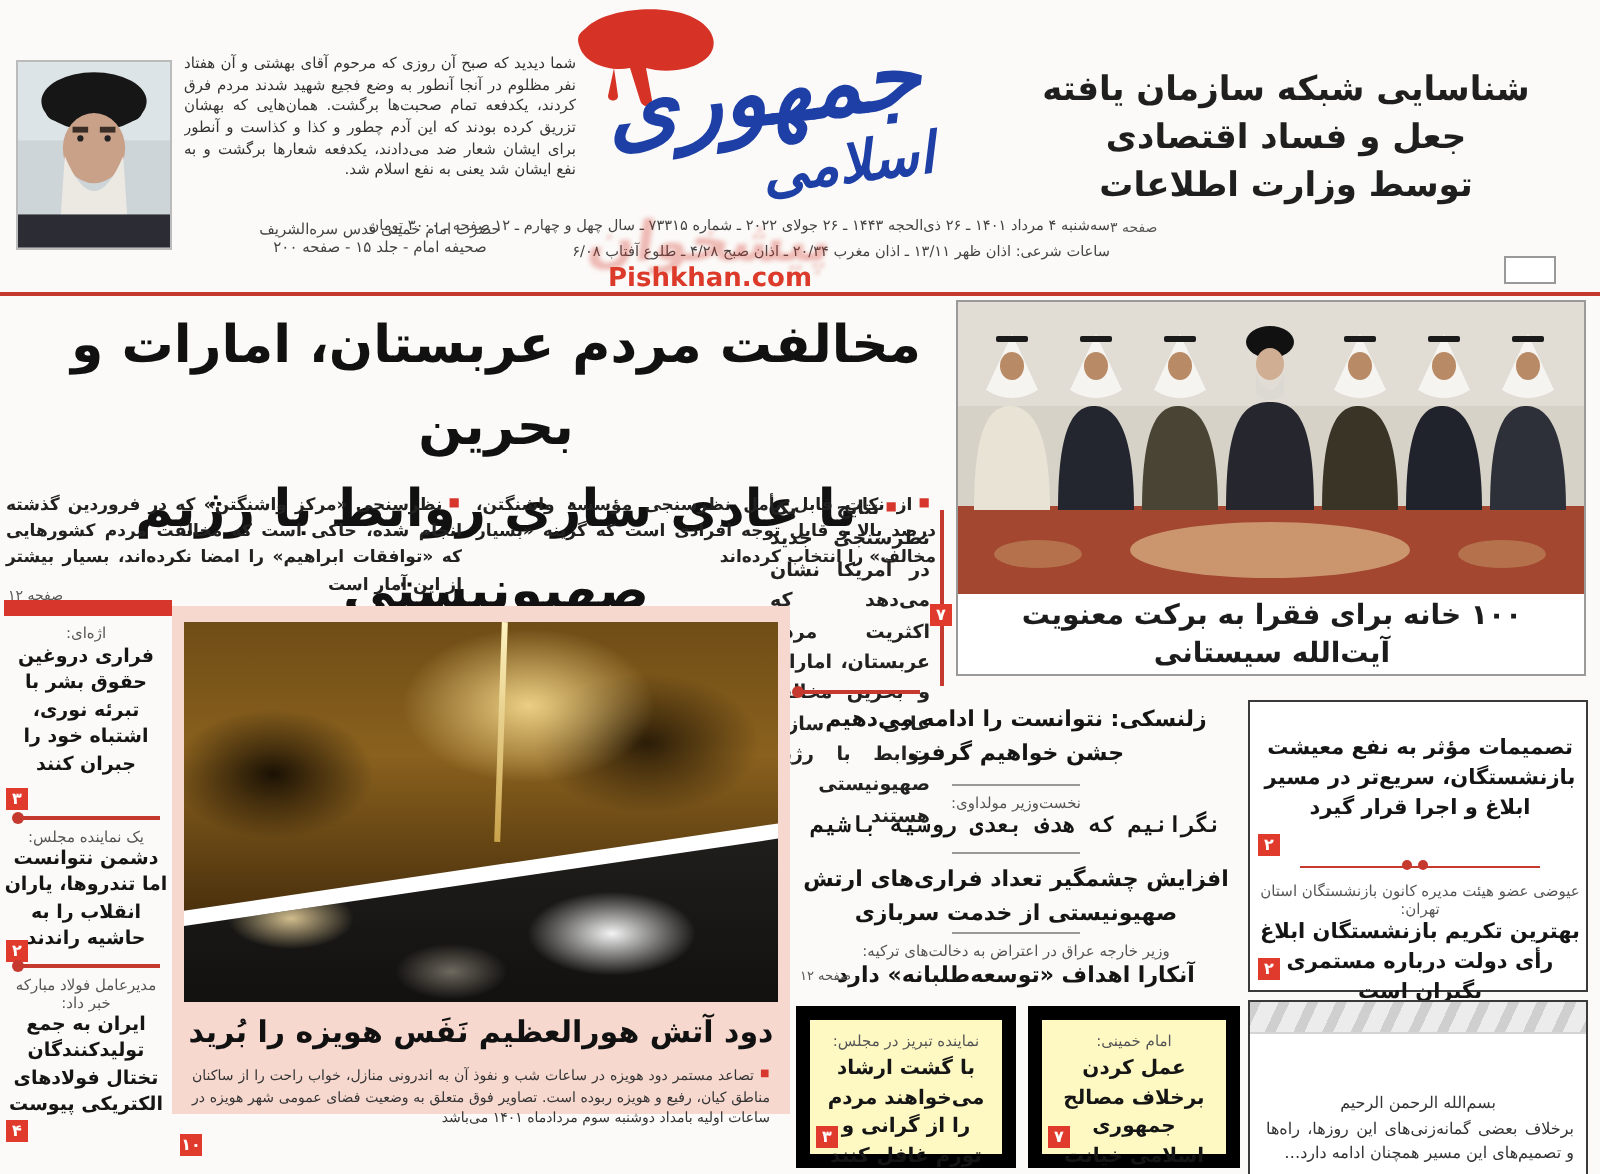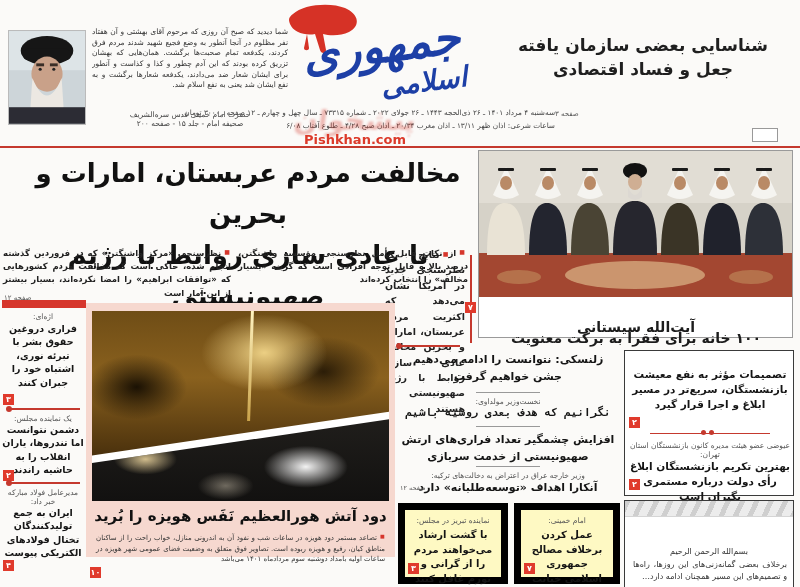--- a/index.html
+++ b/index.html
@@ -35,21 +35,21 @@
   .bullet2 { left:238px; top:247px; width:230px; font-size:8.5px; line-height:1.55; }
   .bullet3 { left:3px;   top:247px; width:228px; font-size:8.5px; line-height:1.55; }
   .bullet3-page { left:4px; top:294px; font-size:7px; color:#555; }
   .redline { height:0; border-top:2px solid #c5392e; }
   .redline::after { content:""; position:absolute; left:-2px; top:-4px; width:6px; height:6px;
                     border-radius:50%; background:#c5392e; }
   .arrow1 { left:398px; top:345px; width:62px; }
 
   
   .photo-frame { left:478px; top:150px; width:315px; height:188px; border:1px solid #9a9a9a; background:#fff; }
-  .photo-cap1 { left:488px; top:300px; width:296px; text-align:center; font-size:14px; font-weight:bold;margin-top:30px; }
+  .photo-cap1 { left:488px; top:300px; width:296px; text-align:center; font-size:14px; font-weight:bold; }
   .photo-cap2 { left:488px; top:319px; width:296px; text-align:center; font-size:14px; font-weight:bold; }
   .photo-vline { left:470px; top:255px; width:2px; height:88px; background:#c5392e; }
   .pbox { width:11px; height:11px; background:#e03a2c; color:#fff; font-size:8px; line-height:11px;
           text-align:center; font-weight:bold; }
   .pbox-photo { left:465px; top:302px; }
 
   
   .left-redbar { left:2px; top:300px; width:84px; height:8px; background:#d6362c; }
   .kicker { font-size:7.5px; color:#555; text-align:center; }
   .ntitle { font-weight:bold; text-align:center; color:#151515; }
@@ -158,22 +158,23 @@
 <svg class="abs masthead" viewBox="0 0 202 108">
   <path d="M10 14 C20 4 48 2 62 8 C76 14 78 26 66 32 C58 36 47 36 40 34 L43 50 C43 54 38 54 37 50 L32 34 C22 36 10 32 7 24 C5 19 6 17 10 14 Z" fill="#d63226"></path>
   <path d="M24 34 L26 48 C26 51 21 51 21 48 Z" fill="#d63226"></path>
   <g transform="rotate(-7 100 60)">
     <text x="100" y="62" text-anchor="middle" font-size="46" font-weight="bold" font-style="italic" fill="#1d3fa6">جمهوری</text>
     <text x="138" y="96" text-anchor="middle" font-size="28" font-weight="bold" font-style="italic" fill="#1d3fa6">اسلامی</text>
   </g>
 </svg>
 
 <div class="abs top-headline">
-  <div>شناسایی بعضی سازمان یافته</div>
+  <div>شناسایی شبکه سازمان یافته</div>
   <div>جعل و فساد اقتصادی</div>
+  <div>توسط وزارت اطلاعات</div>
 </div>
 <div class="abs top-headline-page">صفحه ۳</div>
 
 <div class="abs date-line">سه‌شنبه ۴ مرداد ۱۴۰۱ ـ ۲۶ ذی‌الحجه ۱۴۴۳ ـ ۲۶ جولای ۲۰۲۲ ـ شماره ۷۳۳۱۵ ـ سال چهل و چهارم ـ ۱۲ صفحه ـ ۳۰۰۰ تومان</div>
 <div class="abs times-line">ساعات شرعی: اذان ظهر ۱۳/۱۱ ـ اذان مغرب ۲۰/۳۴ ـ اذان صبح ۴/۲۸ ـ طلوع آفتاب ۶/۰۸</div>
 <div class="abs corner-box"></div>
 
 <div class="abs wm-fa">پیشخوان</div>
 <div class="abs wm-en">Pishkhan.com</div>
 <div class="abs red-rule"></div>

